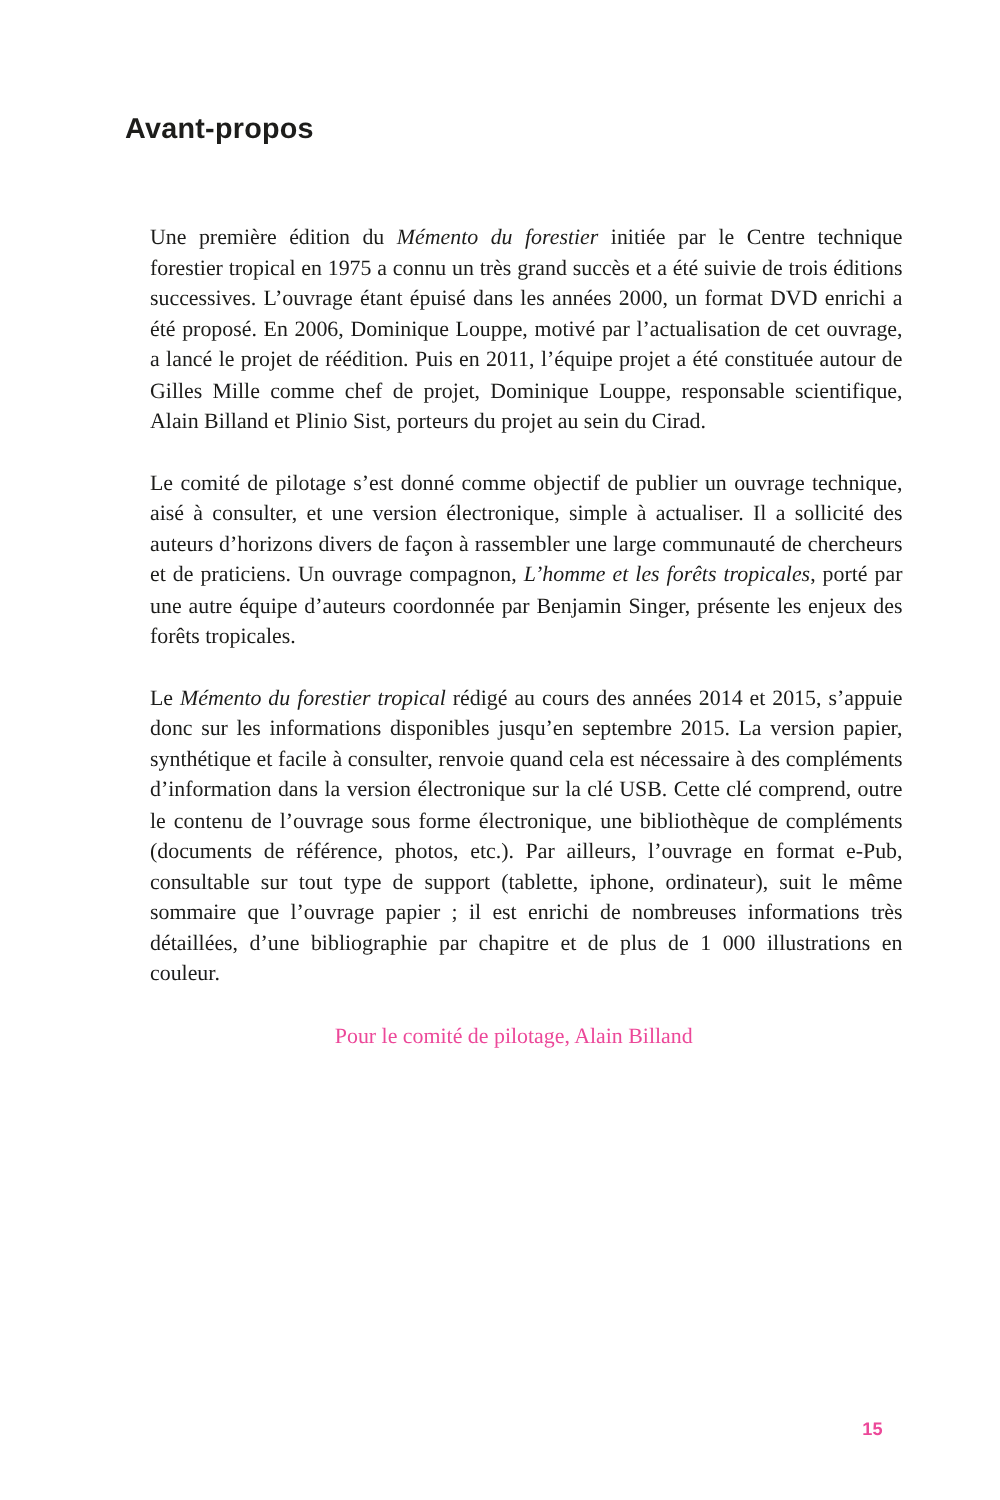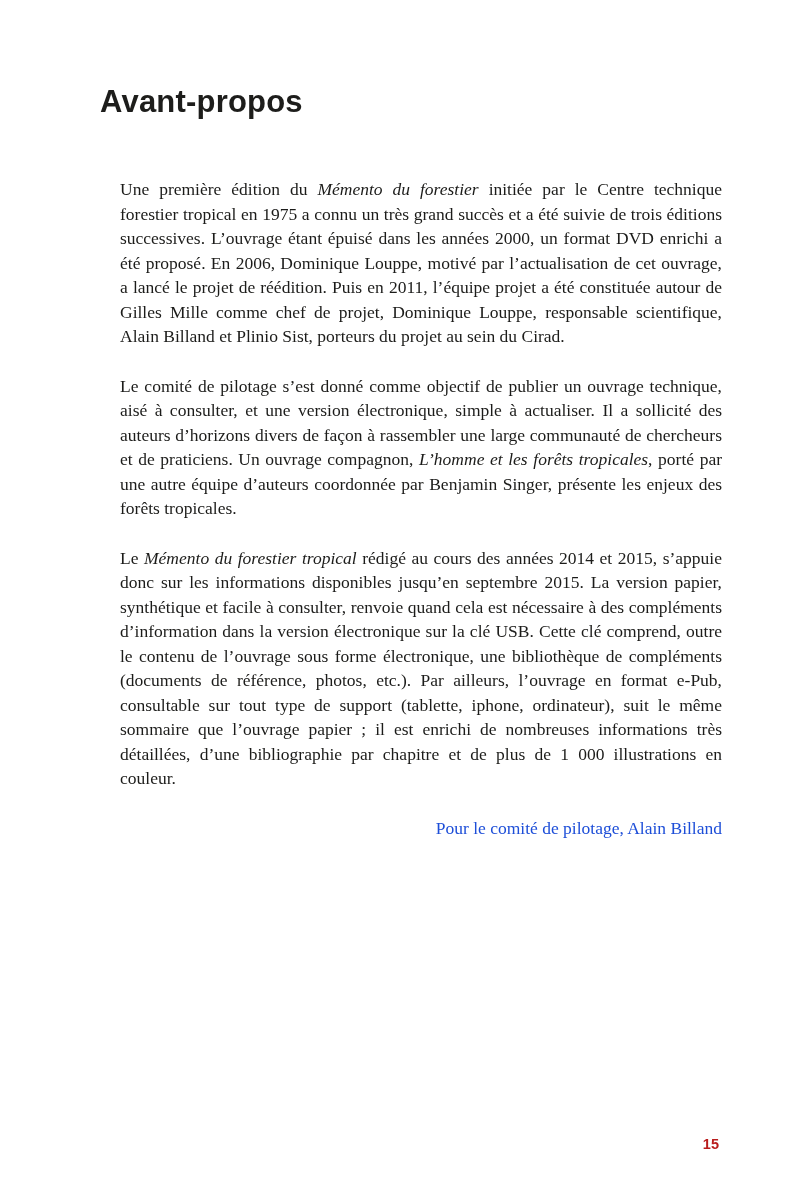--- a/index.html
+++ b/index.html
@@ -18,55 +18,55 @@
   .page {
     position: relative;
     width: 800px;
     height: 1200px;
     box-sizing: border-box;
     padding: 85px 78px 0 100px;
   }
   .title {
     font-family: "Liberation Sans", sans-serif;
     font-weight: 700;
-    font-size: 31px;
+    font-size: 23px;
     line-height: 34px;
     letter-spacing: 0.2px;
     color: #1d1d1b;
     margin: 0;
   }
   .content {
     margin-top: 58px;
     font-size: 17.5px;
     line-height: 24.5px;
     text-align: justify;
     color: #1c1c1a;
     margin-left: 20px;
   }
   .content p {
     margin: 0 0 25px 0;
   }
   .i {
     font-style: italic;
   }
   .signature {
-    text-align: right;
+    text-align: center;
     font-size: 17.5px;
     line-height: 24.5px;
     margin-top: 3px;
-    color: #1d4ed8;
+    color: #ec4899;
   }
   .pageno {
     position: absolute;
-    right: 81px;
+    right: 94px;
     bottom: 48px;
     font-family: "Liberation Sans", sans-serif;
     font-weight: 700;
     font-size: 14.5px;
-    color: #b91c1c;
+    color: #ec4899;
   }
 </style>
 </head>
 <body>
 
 <div class="page">
   <h1 class="title">Avant-propos</h1>
 
   <div class="content">
       <p><span>Une première édition du </span><span class="i">Mémento du forestier</span><span> initiée par le Centre technique forestier tropical en 1975 a connu un très grand succès et a été suivie de trois éditions successives. L’ouvrage étant épuisé dans les années 2000, un format DVD enrichi a été proposé. En 2006, Dominique Louppe, motivé par l’actualisation de cet ouvrage, a lancé le projet de réédition. Puis en 2011, l’équipe projet a été constituée autour de Gilles Mille comme chef de projet, Dominique Louppe, responsable scientifique, Alain Billand et Plinio Sist, porteurs du projet au sein du Cirad.</span></p>

